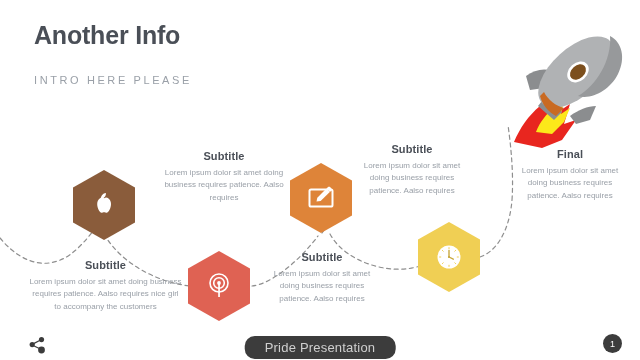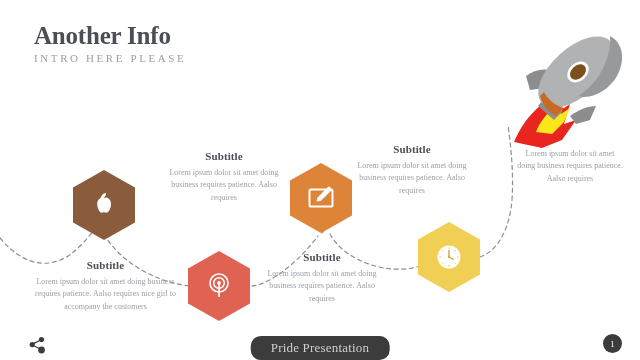--- a/index.html
+++ b/index.html
@@ -6,34 +6,33 @@
   html, body {
     width: 640px; height: 360px;
     background: #ffffff;
     font-family: "Liberation Sans", sans-serif;
     overflow: hidden;
   }
   .slide {
     position: relative;
     width: 640px; height: 360px;
     background: #ffffff;
-    font-family: Liberation Serif, serif;
   }
 
   
   .header { position: absolute; left: 34px; top: 22px; }
   .title {
     font-size: 25px;
     font-weight: 700;
     color: #4a4f57;
     letter-spacing: -0.2px;
     line-height: 1.1;
   }
   .subtitle-kicker {
-    margin-top: 2px;
+    margin-top: 24px;
     font-size: 11px;
     color: #9aa0a8;
     letter-spacing: 2.6px;
     font-weight: 400;
   }
 
   
   .path-svg {
     position: absolute; left: 0; top: 0;
     width: 640px; height: 360px;
@@ -179,20 +178,21 @@
   </div>
   <div class="block block-3">
     <h3>Subtitle</h3>
     <p>Lorem ipsum dolor sit amet doing business requires patience. Aalso requires</p>
   </div>
   <div class="block block-4">
     <h3>Subtitle</h3>
     <p>Lorem ipsum dolor sit amet doing business requires patience. Aalso requires</p>
   </div>
   <div class="block block-5">
+    <h3>Final</h3>
     <p>Lorem ipsum dolor sit amet doing business requires patience. Aalso requires</p>
   </div>
 
   <svg class="rocket" viewBox="0 0 148 130">
     <g>
       <path d="M22 118 C28 104 36 92 48 82 L72 68 L66 88 L78 80 L72 100 L84 96 L70 116 L50 124 Z" fill="#e8261f"></path>
       <path d="M44 108 C48 98 54 90 63 83 L72 76 L69 90 L78 84 L72 98 L60 110 Z" fill="#fce81a"></path>
     </g>
     <g>
       <path d="M34 52 C42 46 52 44 60 47 L52 64 L38 66 Z" fill="#8b8d8f"></path>

